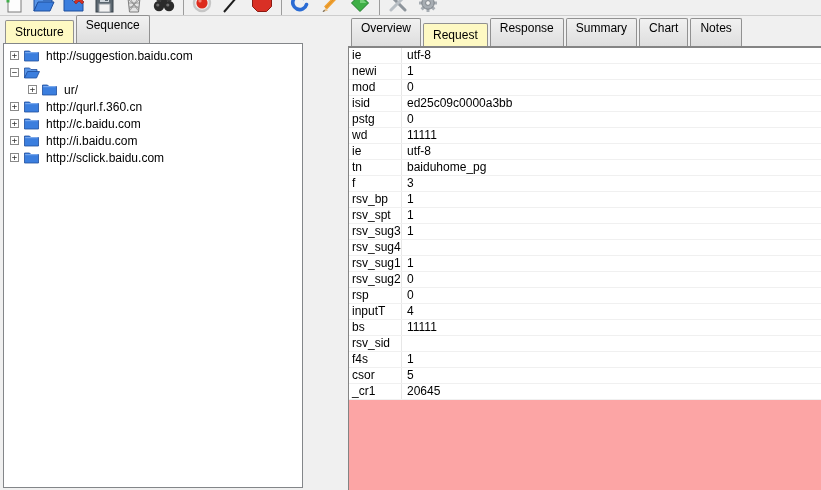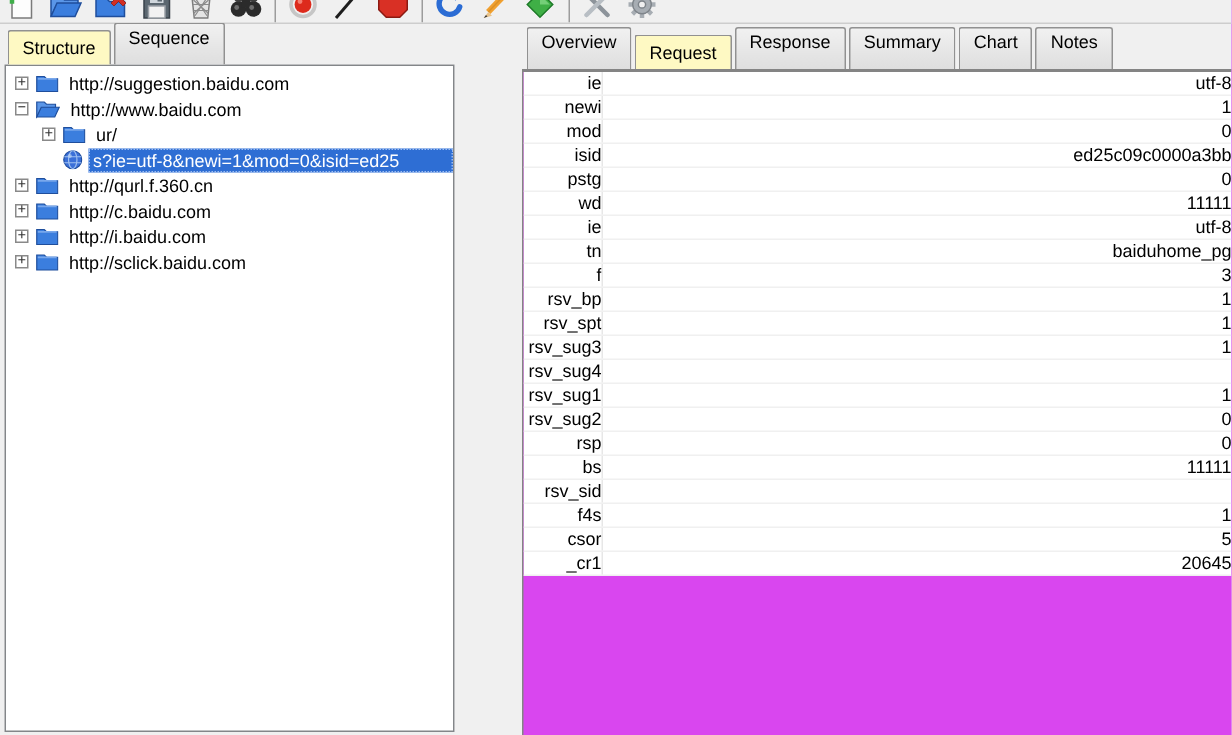--- a/index.html
+++ b/index.html
@@ -61,25 +61,24 @@
     background: #2e6ed4; color: #fff;
     outline: 1px dotted #9dbdf2; outline-offset: -1px;
     flex: 1;
   }
 
   
   .right-panel { position: absolute; left: 310px; top: 24px; right: 0; bottom: 0; margin-left: 38px; }
   .right-panel .tabs { height: 22px; padding-left: 3px; }
   .table-box {
     position: absolute; left: 0; right: 0; top: 22px; bottom: 0;
-    background: #d946ef;
+    background: #fca5a5;
     border-top: 2px solid #848484;
     border-left: 1px solid #848484;
     overflow: hidden;
-    text-align: right;
   }
   .prow {
     display: flex; height: 16px; line-height: 15px;
     background: #fff; border-bottom: 1px solid #f0f0f0;
   }
   .pkey {
     width: 53px; flex: none; padding-left: 3px;
     border-right: 1px solid #e7e7e7; overflow: hidden;
   }
   .pval { flex: 1; padding-left: 5px; white-space: nowrap; overflow: hidden; }
@@ -214,43 +213,30 @@
         <span class="tlabel">http://suggestion.baidu.com</span>
       </div>
       <div class="trow" style="padding-left: 6px;">
         <span class="expand">−</span>
         <span class="ticon">
           <svg width="16" height="13" viewBox="0 0 16 13">
             <path d="M0.5 12 V2 h5 l1.5 1.5 h6 v2.5 h-9 Z" fill="#5a96e8" stroke="#1f4e9c" stroke-width="0.8"></path>
             <path d="M0.5 12 L3.5 5.5 h12 l-3 6.5 Z" fill="#3b7ede" stroke="#1f4e9c" stroke-width="0.8"></path>
           </svg>
         </span>
-        <span class="tlabel">http://www.baidu.com</span>
       </div>
       <div class="trow" style="padding-left: 24px;">
         <span class="expand">+</span>
         <span class="ticon">
           <svg width="15" height="13" viewBox="0 0 15 13">
             <path d="M0.5 12 V2 h5 l1.5 1.5 h7.5 v8.5 Z" fill="#3b7ede" stroke="#1f4e9c" stroke-width="0.8"></path>
             <path d="M1.2 3.6 h12.6" stroke="#79a8ec" stroke-width="1.2"></path>
           </svg>
         </span>
         <span class="tlabel">ur/</span>
-      </div>
-      <div class="trow selected" style="padding-left: 24px;">
-        <span class="expand-spacer"></span>
-        <span class="ticon">
-          <svg width="13" height="13" viewBox="0 0 13 13">
-            <circle cx="6.5" cy="6.5" r="6" fill="#3a6fd8" stroke="#1d4b9e" stroke-width="0.8"></circle>
-            <ellipse cx="6.5" cy="6.5" rx="2.8" ry="6" fill="none" stroke="#9fc0f0" stroke-width="0.8"></ellipse>
-            <path d="M0.8 4.5 h11.4 M0.8 8.5 h11.4" stroke="#9fc0f0" stroke-width="0.8" fill="none"></path>
-            <circle cx="4.5" cy="4" r="1.4" fill="#bcd4f5" opacity="0.7"></circle>
-          </svg>
-        </span>
-        <span class="tlabel sel">s?ie=utf-8&amp;newi=1&amp;mod=0&amp;isid=ed25</span>
       </div>
       <div class="trow" style="padding-left: 6px;">
         <span class="expand">+</span>
         <span class="ticon">
           <svg width="15" height="13" viewBox="0 0 15 13">
             <path d="M0.5 12 V2 h5 l1.5 1.5 h7.5 v8.5 Z" fill="#3b7ede" stroke="#1f4e9c" stroke-width="0.8"></path>
             <path d="M1.2 3.6 h12.6" stroke="#79a8ec" stroke-width="1.2"></path>
           </svg>
         </span>
         <span class="tlabel">http://qurl.f.360.cn</span>
@@ -355,20 +341,24 @@
       </div>
       <div class="prow">
         <span class="pkey">rsv_sug2</span>
         <span class="pval">0</span>
       </div>
       <div class="prow">
         <span class="pkey">rsp</span>
         <span class="pval">0</span>
       </div>
       <div class="prow">
+        <span class="pkey">inputT</span>
+        <span class="pval">4</span>
+      </div>
+      <div class="prow">
         <span class="pkey">bs</span>
         <span class="pval">11111</span>
       </div>
       <div class="prow">
         <span class="pkey">rsv_sid</span>
       </div>
       <div class="prow">
         <span class="pkey">f4s</span>
         <span class="pval">1</span>
       </div>

